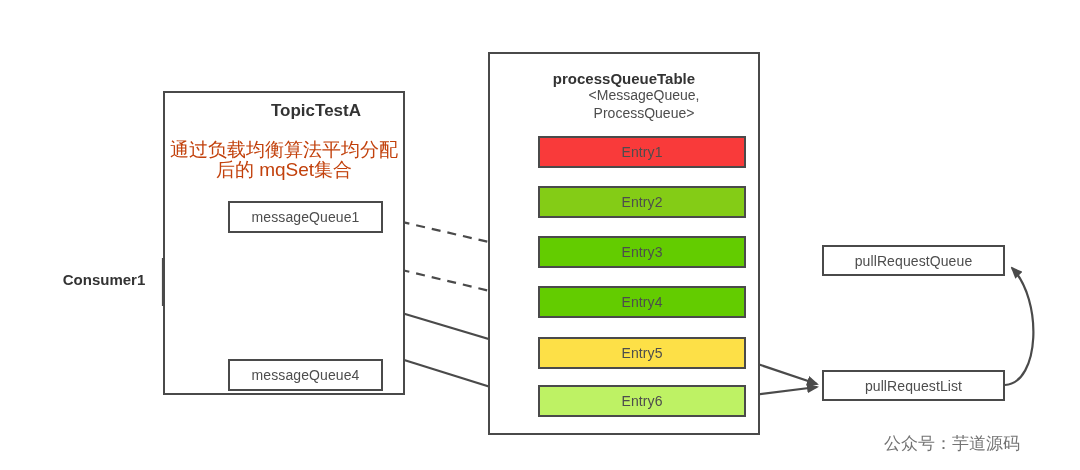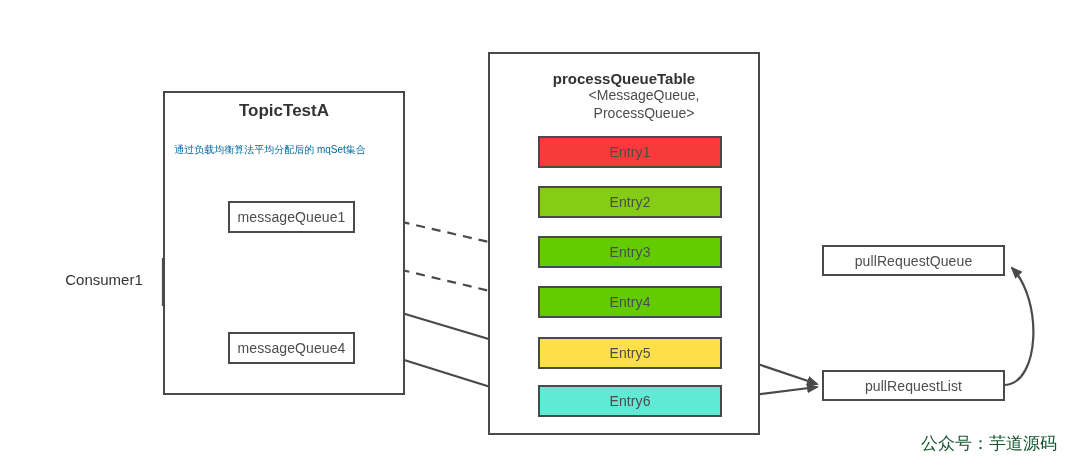--- a/index.html
+++ b/index.html
@@ -59,29 +59,30 @@
     text-align: center;
     color: #333333;
     font-weight: bold;
     white-space: nowrap;
   }
   #topic-title {
     left: 163px;
     top: 101px;
     width: 242px;
     font-size: 17px;
+    padding-left: 32px;
   }
   #topic-subtitle {
     position: absolute;
-    left: 152px;
+    left: 166px;
     top: 140px;
     width: 236px;
     text-align: center;
-    color: #0369a1;
-    font-size: 10px;
+    color: #c2410c;
+    font-size: 19px;
     line-height: 20px;
   }
   #pqt-title {
     left: 488px;
     top: 70px;
     width: 272px;
     font-size: 15px;
   }
   #pqt-generic {
     position: absolute;
@@ -89,51 +90,51 @@
     top: 86px;
     width: 312px;
     text-align: center;
     color: #4d4d4d;
     font-size: 14px;
     line-height: 18px;
     white-space: pre-line;
   }
   .mq-node {
     left: 228px;
-    width: 127px;
+    width: 155px;
     height: 32px;
     font-size: 14px;
   }
   .entry-node {
     left: 538px;
-    width: 184px;
+    width: 208px;
     height: 32px;
     font-size: 14px;
   }
   .pr-node {
     width: 183px;
     height: 31px;
     font-size: 14px;
   }
   #consumer-label {
     position: absolute;
     left: 45px;
     top: 271px;
     width: 118px;
     text-align: center;
     color: #333333;
-    font-weight: normal;
+    font-weight: bold;
     font-size: 15px;
     white-space: nowrap;
   }
   #watermark {
     position: absolute;
-    left: 921px;
+    left: 884px;
     top: 432px;
-    color: #14532d;
+    color: #737373;
     font-size: 17px;
     white-space: nowrap;
     font-family: "DejaVu Sans", sans-serif;
   }
 </style>
 </head>
 <body>
 
 <div id="canvas">
 
@@ -162,34 +163,34 @@
 
     <path d="M1005,385 C1040,383 1043,300 1012,268" fill="none" stroke="#4a4a4a" stroke-width="2.2" marker-end="url(#arrow)"></path>
   </svg>
 
   <div class="container-box" id="topic-box"></div>
   <div class="box-title" id="topic-title">TopicTestA</div>
   <div id="topic-subtitle">通过负载均衡算法平均分配后的
 mqSet集合</div>
 
   <div class="node mq-node" style="top:201px">messageQueue1</div>
-  <div class="node mq-node" style="top:332px">messageQueue4</div>
+  <div class="node mq-node" style="top:359px">messageQueue4</div>
 
   <div id="consumer-label">Consumer1</div>
 
   <div class="container-box" id="pqt-box"></div>
   <div class="box-title" id="pqt-title">processQueueTable</div>
   <div id="pqt-generic">&lt;MessageQueue,
 ProcessQueue&gt;</div>
 
   <div class="node entry-node" style="top:136px;background:#f93a3a">Entry1</div>
   <div class="node entry-node" style="top:186px;background:#84cc16">Entry2</div>
   <div class="node entry-node" style="top:236px;background:#63cc00">Entry3</div>
   <div class="node entry-node" style="top:286px;background:#63cc00">Entry4</div>
   <div class="node entry-node" style="top:337px;background:#fde047">Entry5</div>
-  <div class="node entry-node" style="top:385px;background:#5eead4">Entry6</div>
+  <div class="node entry-node" style="top:385px;background:#bef264">Entry6</div>
 
   <div class="node pr-node" style="left:822px;top:370px">pullRequestList</div>
   <div class="node pr-node" style="left:822px;top:245px">pullRequestQueue</div>
 
   <div id="watermark">公众号：芋道源码</div>
 
 </div>
 
 </body></html>

